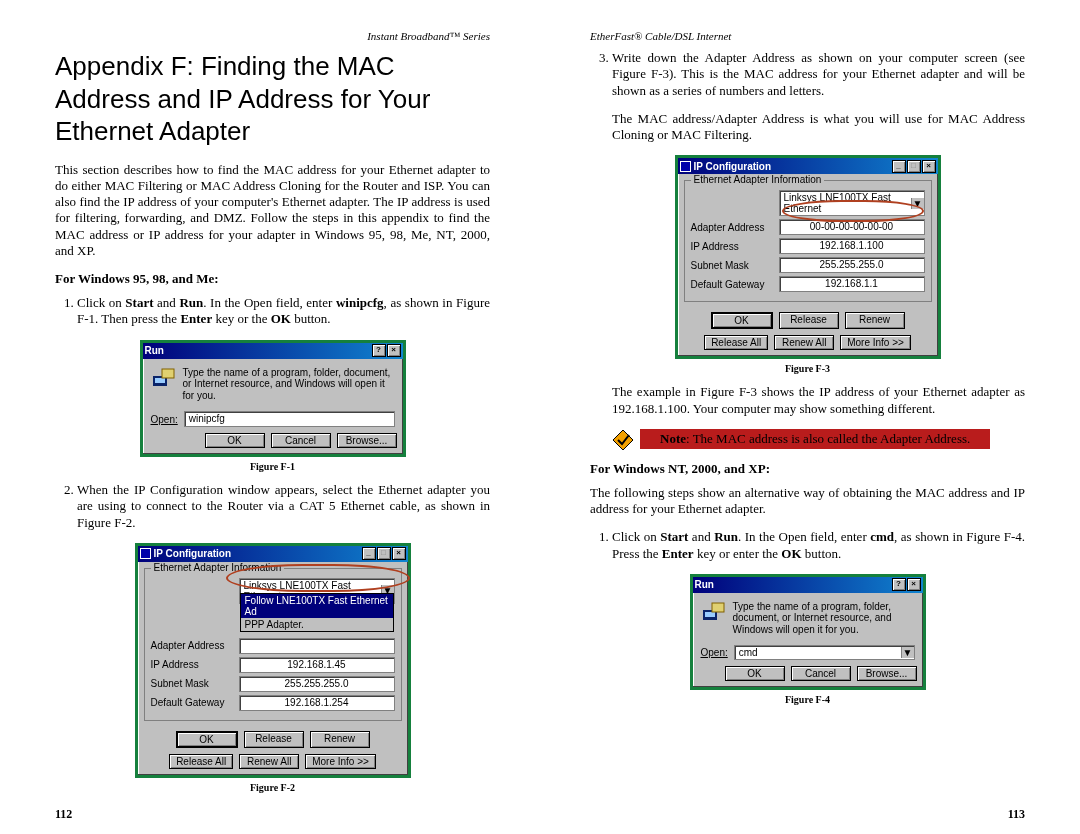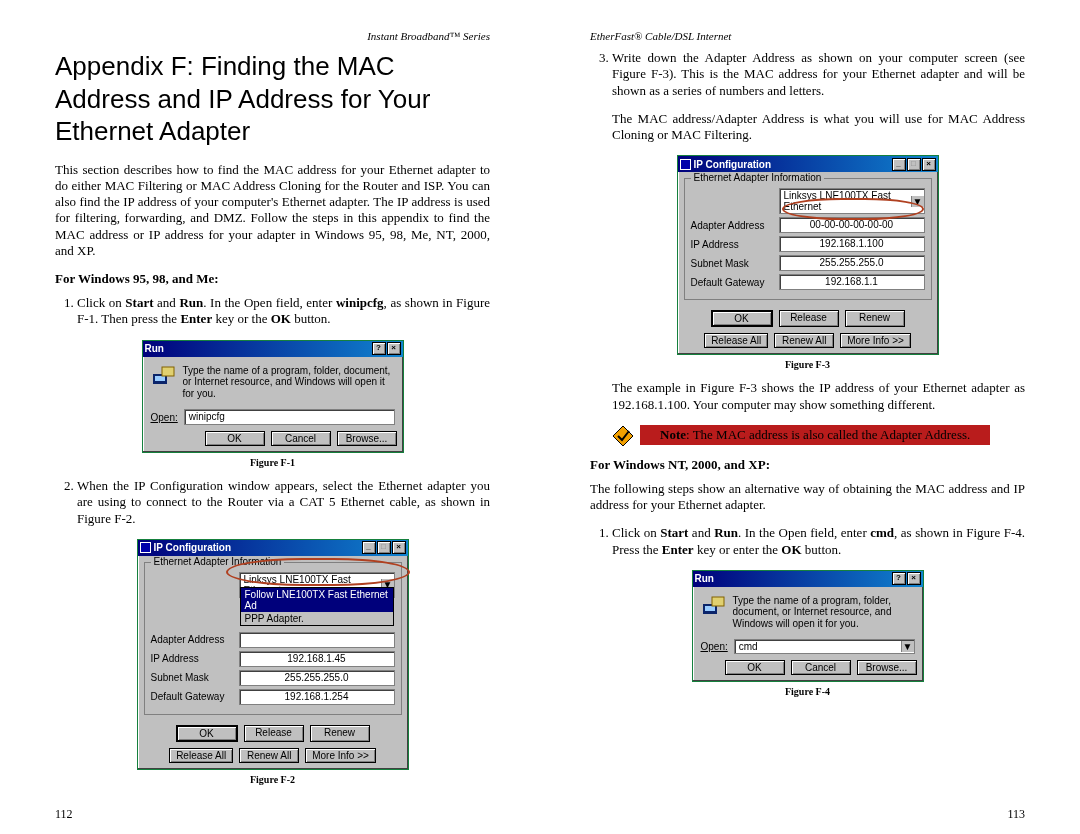--- a/index.html
+++ b/index.html
@@ -68,28 +68,29 @@
   .fig-caption {
     text-align: center;
     font-size: 10px;
     font-weight: bold;
     margin: 4px 0 10px 0;
   }
   .page-num {
     position: absolute;
     bottom: 12px;
     font-size: 12px;
+    font-weight: bold;
   }
   .page .page-num { left: 55px; }
   .page-right .page-num { right: 55px; left:auto; }
 
   
   .dlg {
     background: #c0c0c0;
-    border: 1px solid #15803d;
+    border: 3px solid #15803d;
     font-family: Tahoma, Arial, sans-serif;
     font-size: 10px;
     box-shadow: inset -1px -1px 0 #404040, inset 1px 1px 0 #fff;
     margin: 4px auto 2px auto;
   }
   .dlg .titlebar {
     display: flex;
     align-items: center;
     justify-content: space-between;
     height: 14px;

